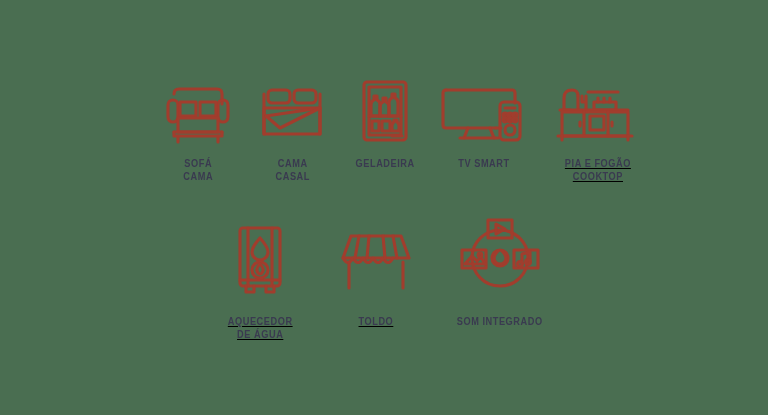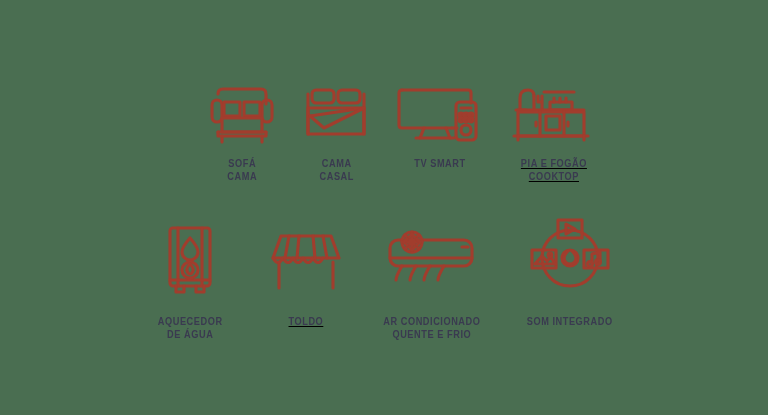--- a/index.html
+++ b/index.html
@@ -59,21 +59,21 @@
 
   
   .c-sofa      { width: 94px; }
   .c-bed       { width: 96px; }
   .c-fridge    { width: 88px; }
   .c-tv        { width: 110px; }
   .c-micro     { width: 112px; }
   .c-sink      { width: 118px; text-decoration: underline; }
 
   
-  .c-heater    { width: 120px; }
+  .c-heater    { width: 120px; text-decoration: underline; }
   .c-awning    { width: 112px; text-decoration: underline; }
   .c-net       { width: 122px; }
   .c-ac        { width: 140px; }
   .c-sound     { width: 136px; }
 
   .ico { stroke: #a13d2d; stroke-width: 3.1; fill: none;
          stroke-linecap: round; stroke-linejoin: round; }
   .ico-fat { stroke-width: 3.6; }
 </style>
 </head>
@@ -114,20 +114,41 @@
             <path d="M10 36 h56 v26 h-56 z"></path>
             <path d="M12 44 l54 -8"></path>
             <path d="M12 44 l14 12 l40 -20"></path>
           </g>
         </svg>
       </div>
       <div class="label" style="color: rgb(58, 58, 80);">CAMA
 CASAL</div>
     </div>
 
+    <div class="cell c-fridge">
+      <div class="icon-box" style="height:78px">
+        <svg width="66" height="76" viewBox="0 0 66 76">
+          <g class="ico" style="stroke: rgb(161, 61, 45);">
+            <rect x="12" y="10" width="42" height="58" rx="3"></rect>
+            <rect x="17" y="15" width="32" height="48"></rect>
+            <path d="M17 44 h32"></path>
+
+            <path d="M22 28 v-4 h3 v4 q3 1 3 5 v11 h-9 v-11 q0-4 3-5 z"></path>
+            <path d="M31 30 v-4 h3 v4 q3 1 3 5 v9 h-9 v-9 q0-4 3-5 z"></path>
+            <path d="M40 26 v-4 h3 v4 q3 1 3 5 v13 h-9 v-13 q0-4 3-5 z"></path>
+
+            <rect x="20" y="49" width="7" height="10"></rect>
+            <rect x="30" y="49" width="8" height="10"></rect>
+            <path d="M42 50 v-2 h3 v2 q2 1 2 4 v5 h-7 v-5 q0-3 2-4 z"></path>
+            <path d="M40 64 h10"></path>
+          </g>
+        </svg>
+      </div>
+      <div class="label" style="color: rgb(58, 58, 80);">GELADEIRA</div>
+    </div>
 
     <div class="cell c-tv">
       <div class="icon-box" style="height:78px">
         <svg width="92" height="76" viewBox="0 0 92 76">
           <g class="ico" style="stroke: rgb(161, 61, 45);">
             <path d="M8 18 h66 q3 0 3 3 v10"></path>
             <path d="M8 18 q-3 0 -3 3 v32 q0 3 3 3 h50"></path>
             <path d="M63 56 h-5"></path>
             <path d="M30 56 l-4 10 M52 56 l4 10"></path>
             <path d="M22 66 h38"></path>
@@ -212,43 +233,20 @@
             <path d="M56 22 l4 22"></path>
             <path d="M12 48 v26"></path>
             <path d="M66 48 v26"></path>
           </g>
         </svg>
       </div>
       <div class="label" style="color: rgb(58, 58, 80);">TOLDO</div>
     </div>
 
 
-    <div class="cell c-ac">
-      <div class="icon-box" style="height:94px">
-        <svg width="108" height="92" viewBox="0 0 108 92">
-          <g class="ico" style="stroke: rgb(161, 61, 45);">
-            <rect x="12" y="26" width="82" height="26" rx="8"></rect>
-            <path d="M12 44 h82"></path>
-            <path d="M84 33 h6"></path>
-
-            <path d="M24 52 q-6 10 -6 14"></path>
-            <path d="M38 52 q-6 10 -6 14"></path>
-            <path d="M52 52 q-6 10 -6 14"></path>
-            <path d="M66 52 q-6 10 -6 14"></path>
-
-            <circle cx="34" cy="28" r="10"></circle>
-            <path d="M34 18 v20 M24 28 h20 M27 21 l14 14 M41 21 l-14 14"></path>
-            <path d="M34 20 l-3 3 M34 20 l3 3 M34 36 l-3 -3 M34 36 l3 -3"></path>
-            <path d="M26 28 l3 -3 M26 28 l3 3 M42 28 l-3 -3 M42 28 l-3 3"></path>
-          </g>
-        </svg>
-      </div>
-      <div class="label" style="color: rgb(58, 58, 80);">AR CONDICIONADO
-QUENTE E FRIO</div>
-    </div>
 
     <div class="cell c-sound">
       <div class="icon-box" style="height:94px">
         <svg width="92" height="92" viewBox="0 0 92 92">
           <g class="ico" style="stroke: rgb(161, 61, 45);">
             <circle cx="46" cy="44" r="28"></circle>
             <circle cx="46" cy="44" r="8"></circle>
             <path d="M44 37 q-4 4 -4 7 a6 6 0 0 0 12 0 q0-3 -4 -7"></path>
 
             <rect x="34" y="6" width="24" height="18"></rect>

